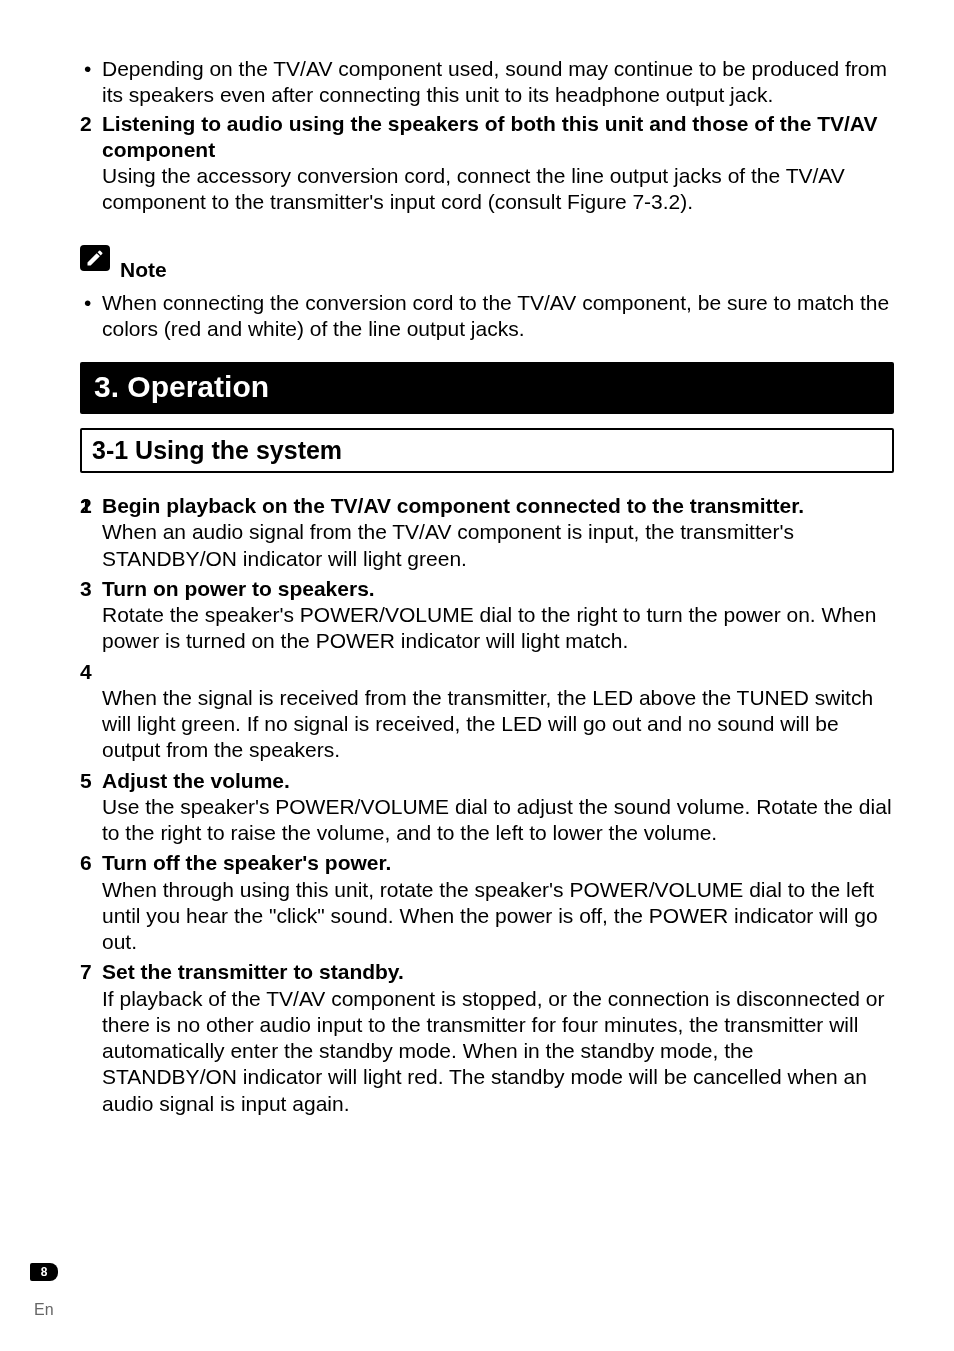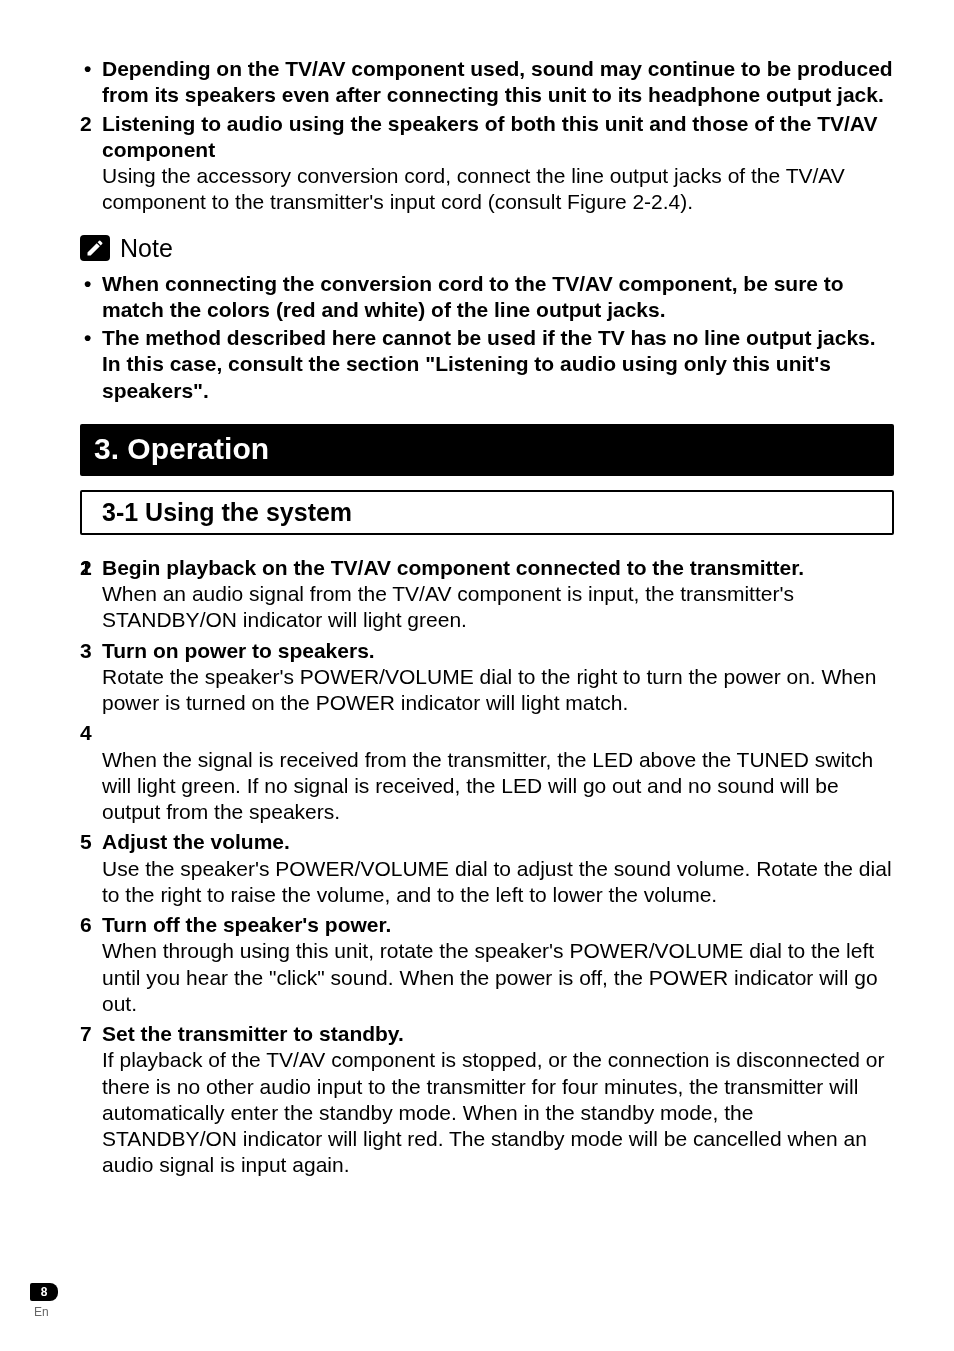--- a/index.html
+++ b/index.html
@@ -14,21 +14,20 @@
   .page {
     padding: 56px 60px 0 80px;
   }
   .bullet-list { list-style: none; }
   .bullet-item {
     position: relative;
     padding-left: 22px;
     font-size: 21px;
     line-height: 1.25;
     margin-bottom: 2px;
-    font-weight: bold;
   }
   .bullet-item::before {
     content: "•";
     position: absolute;
     left: 4px;
     top: 0;
     font-size: 21px;
   }
   .num-list { list-style: none; }
   .num-item {
@@ -55,35 +54,35 @@
   .note-icon {
     width: 30px;
     height: 26px;
     background: #000;
     border-radius: 4px;
     display: flex;
     align-items: center;
     justify-content: center;
   }
   .note-icon svg { width: 20px; height: 20px; }
-  .note-label { font-weight: normal; font-size: 25px; }
+  .note-label { font-weight: bold; font-size: 21px; margin-top: 24px; }
   .chapter-bar {
     background: #000;
     color: #fff;
     font-weight: bold;
     font-size: 30px;
     padding: 8px 2px 10px 14px;
     margin-top: 20px;
     border-radius: 2px;
   }
   .section-bar {
     border: 2px solid #000;
     font-weight: bold;
     font-size: 25px;
-    padding: 6px 20px;
+    padding: 6px 10px;
     margin-top: 14px;
     margin-bottom: 20px;
     border-radius: 2px;
   }
   .steps { margin-top: 4px; }
   .steps .num-item { margin-bottom: 4px; }
   .footer {
     position: absolute;
     left: 30px;
     bottom: 32px;
@@ -92,55 +91,54 @@
     background: #000;
     color: #fff;
     font-size: 12px;
     font-weight: bold;
     width: 28px;
     text-align: center;
     padding: 2px 0;
     border-radius: 2px 8px 8px 2px;
   }
   .lang {
-    font-size: 12px;
+    font-size: 16px;
     color: #666;
-    margin-top: 4px;
+    margin-top: 20px;
     margin-left: 4px;
   }
 </style>
 </head>
 <body>
 
 <div class="page">
 
   <ul class="bullet-list">
     <li class="bullet-item">Depending on the TV/AV component used, sound may continue to be produced from its speakers even after connecting this unit to its headphone output jack.</li>
   </ul>
 
   <div class="num-list">
     <div class="num-item">
       <span class="num">2</span>
       <span class="bold">Listening to audio using the speakers of both this unit and those of the TV/AV component</span><br>
-      <span class="body-text">Using the accessory conversion cord, connect the line output jacks of the TV/AV component to the transmitter's input cord (consult Figure 2-2.4).</span>
+      <span class="body-text">Using the accessory conversion cord, connect the line output jacks of the TV/AV component to the transmitter's input cord (consult Figure 7-3.2).</span>
     </div>
   </div>
 
   <div class="note-row">
     <span class="note-icon">
       <svg viewBox="0 0 24 24">
           <path d="M3 17.25V21h3.75L17.81 9.94l-3.75-3.75L3 17.25zM20.71 7.04a1 1 0 0 0 0-1.41l-2.34-2.34a1 1 0 0 0-1.41 0l-1.83 1.83 3.75 3.75 1.83-1.83z" fill="#fff"></path>
         </svg>
     </span>
     <span class="note-label">Note</span>
   </div>
 
   <ul class="bullet-list">
     <li class="bullet-item">When connecting the conversion cord to the TV/AV component, be sure to match the colors (red and white) of the line output jacks.</li>
-    <li class="bullet-item">The method described here cannot be used if the TV has no line output jacks. In this case, consult the section "Listening to audio using only this unit's speakers".</li>
   </ul>
 
   <div class="chapter-bar">3. Operation</div>
 
   <div class="section-bar">3-1 Using the system</div>
 
   <div class="num-list steps">
     <div class="num-item">
       <span class="num">1</span>
     </div>

